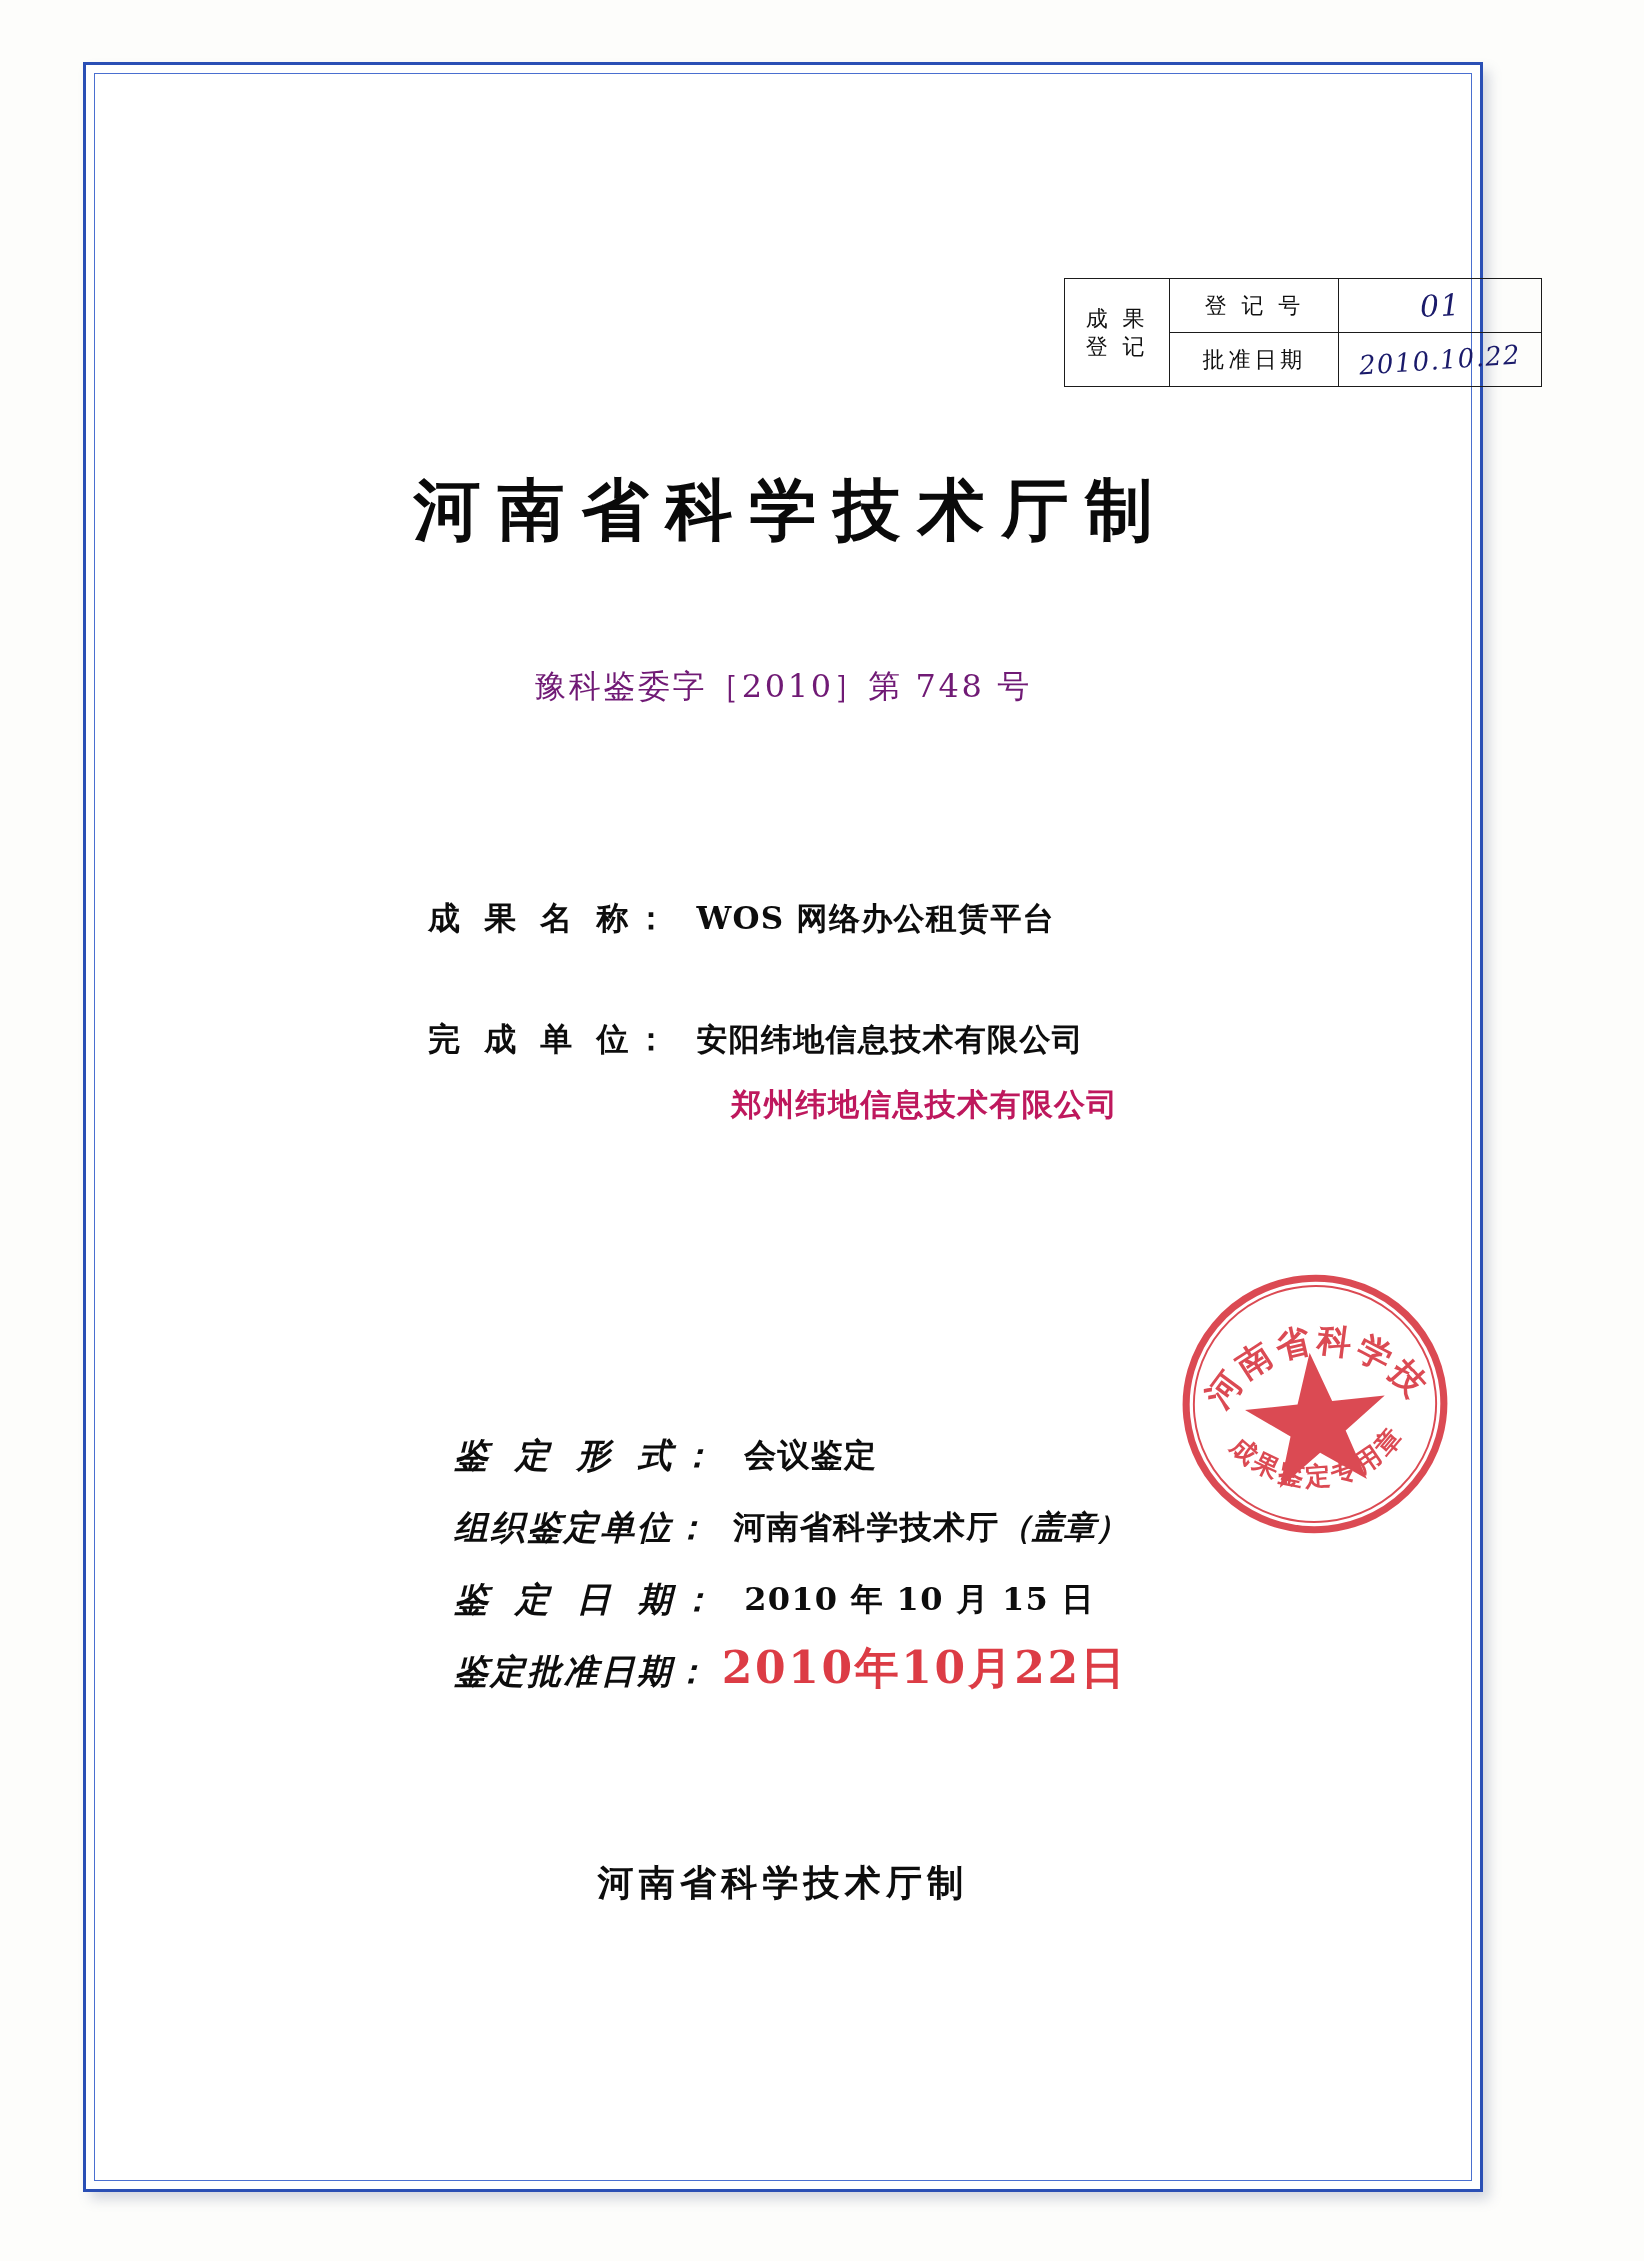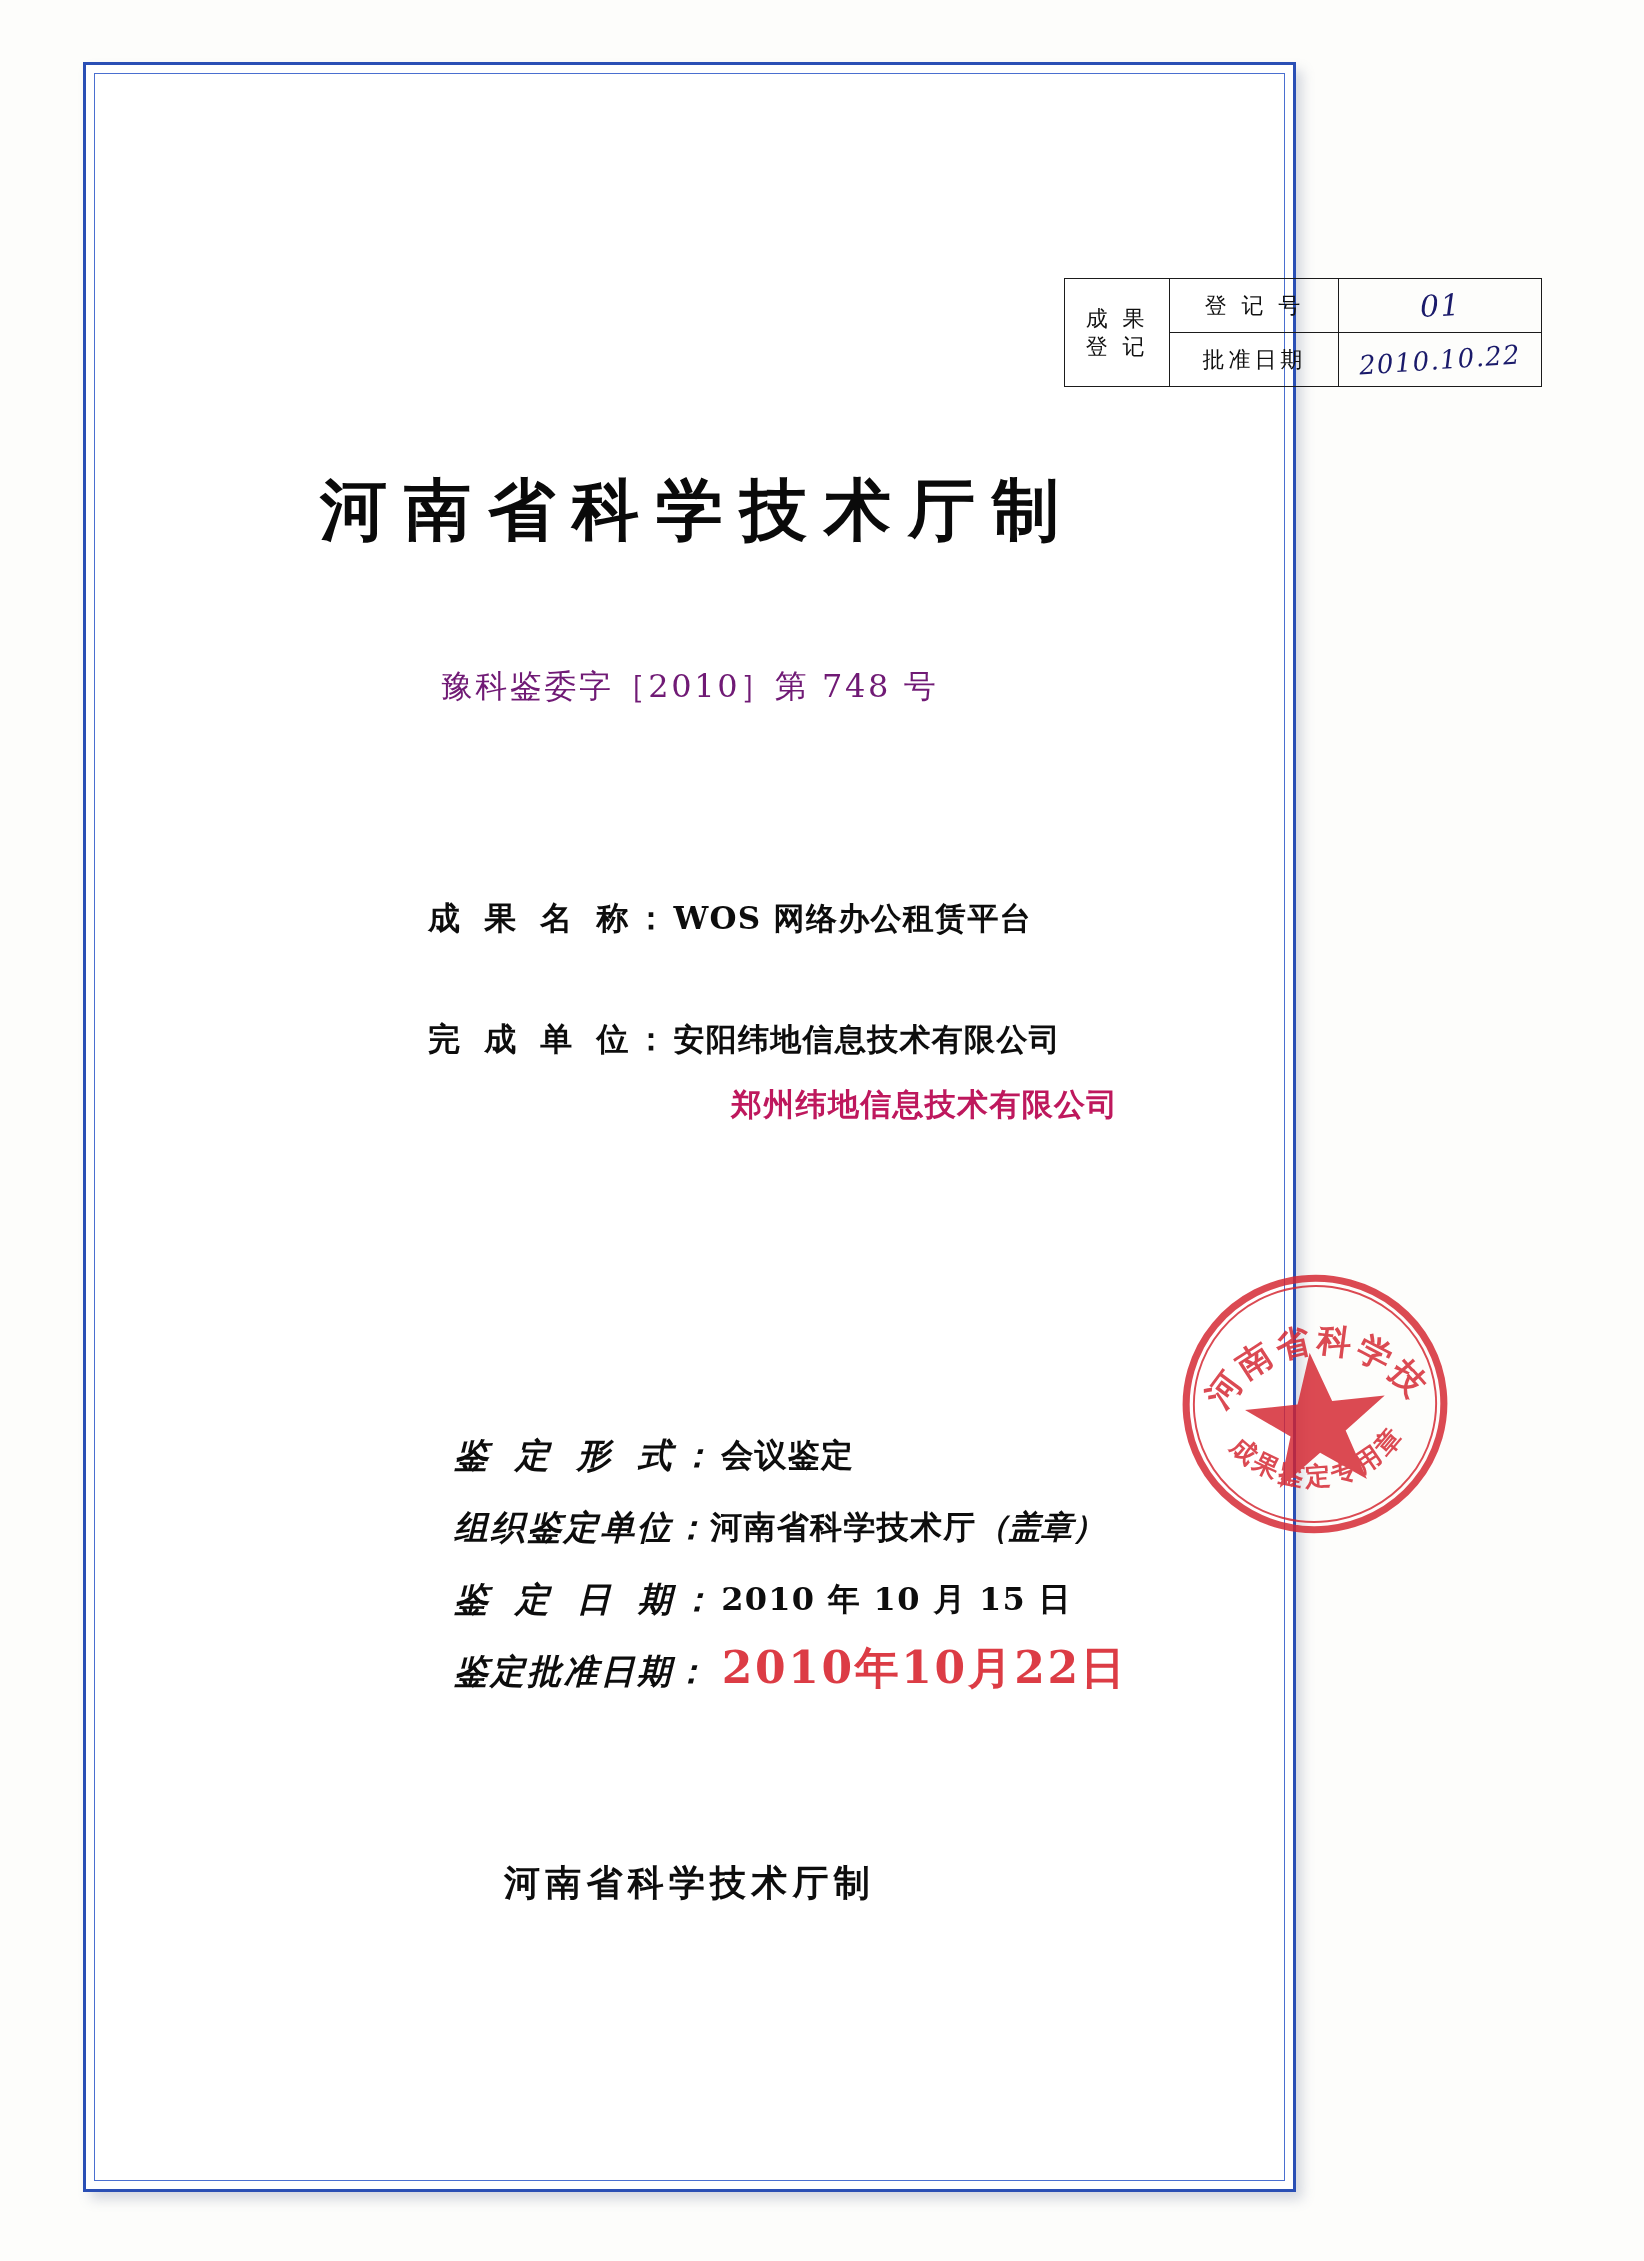--- a/index.html
+++ b/index.html
@@ -22,21 +22,21 @@
     width: 1644px;
     height: 2261px;
     background: #fdfdfb;
   }
 
   
   .frame-outer {
     position: absolute;
     left: 83px;
     top: 62px;
-    width: 1213px;
+    width: 1400px;
     height: 2130px;
     border: 3.9px solid #2a4fb5;
     box-sizing: border-box;
     background: #ffffff;
     box-shadow: 6.5px 7.7px 11.6px rgba(120,130,160,0.30);
   }
   .frame-inner {
     position: absolute;
     left: 7.7px;
     top: 7.7px;
@@ -135,21 +135,21 @@
     letter-spacing: 6.5px;
     color: #0d0d0d;
     white-space: nowrap;
   }
   .field-value {
     font-family: "DejaVu Serif", "Liberation Serif", serif;
     font-weight: bold;
     font-size: 31px;
     letter-spacing: 1.3px;
     color: #0d0d0d;
-    margin-left: 0;
+    margin-left: 23px;
   }
   .field-value-sub {
     font-family: "DejaVu Serif", "Liberation Serif", serif;
     font-weight: bold;
     font-size: 31px;
     letter-spacing: 1.3px;
     color: #be185d;
     margin-left: 303px;
     margin-top: 10.3px;
   }

